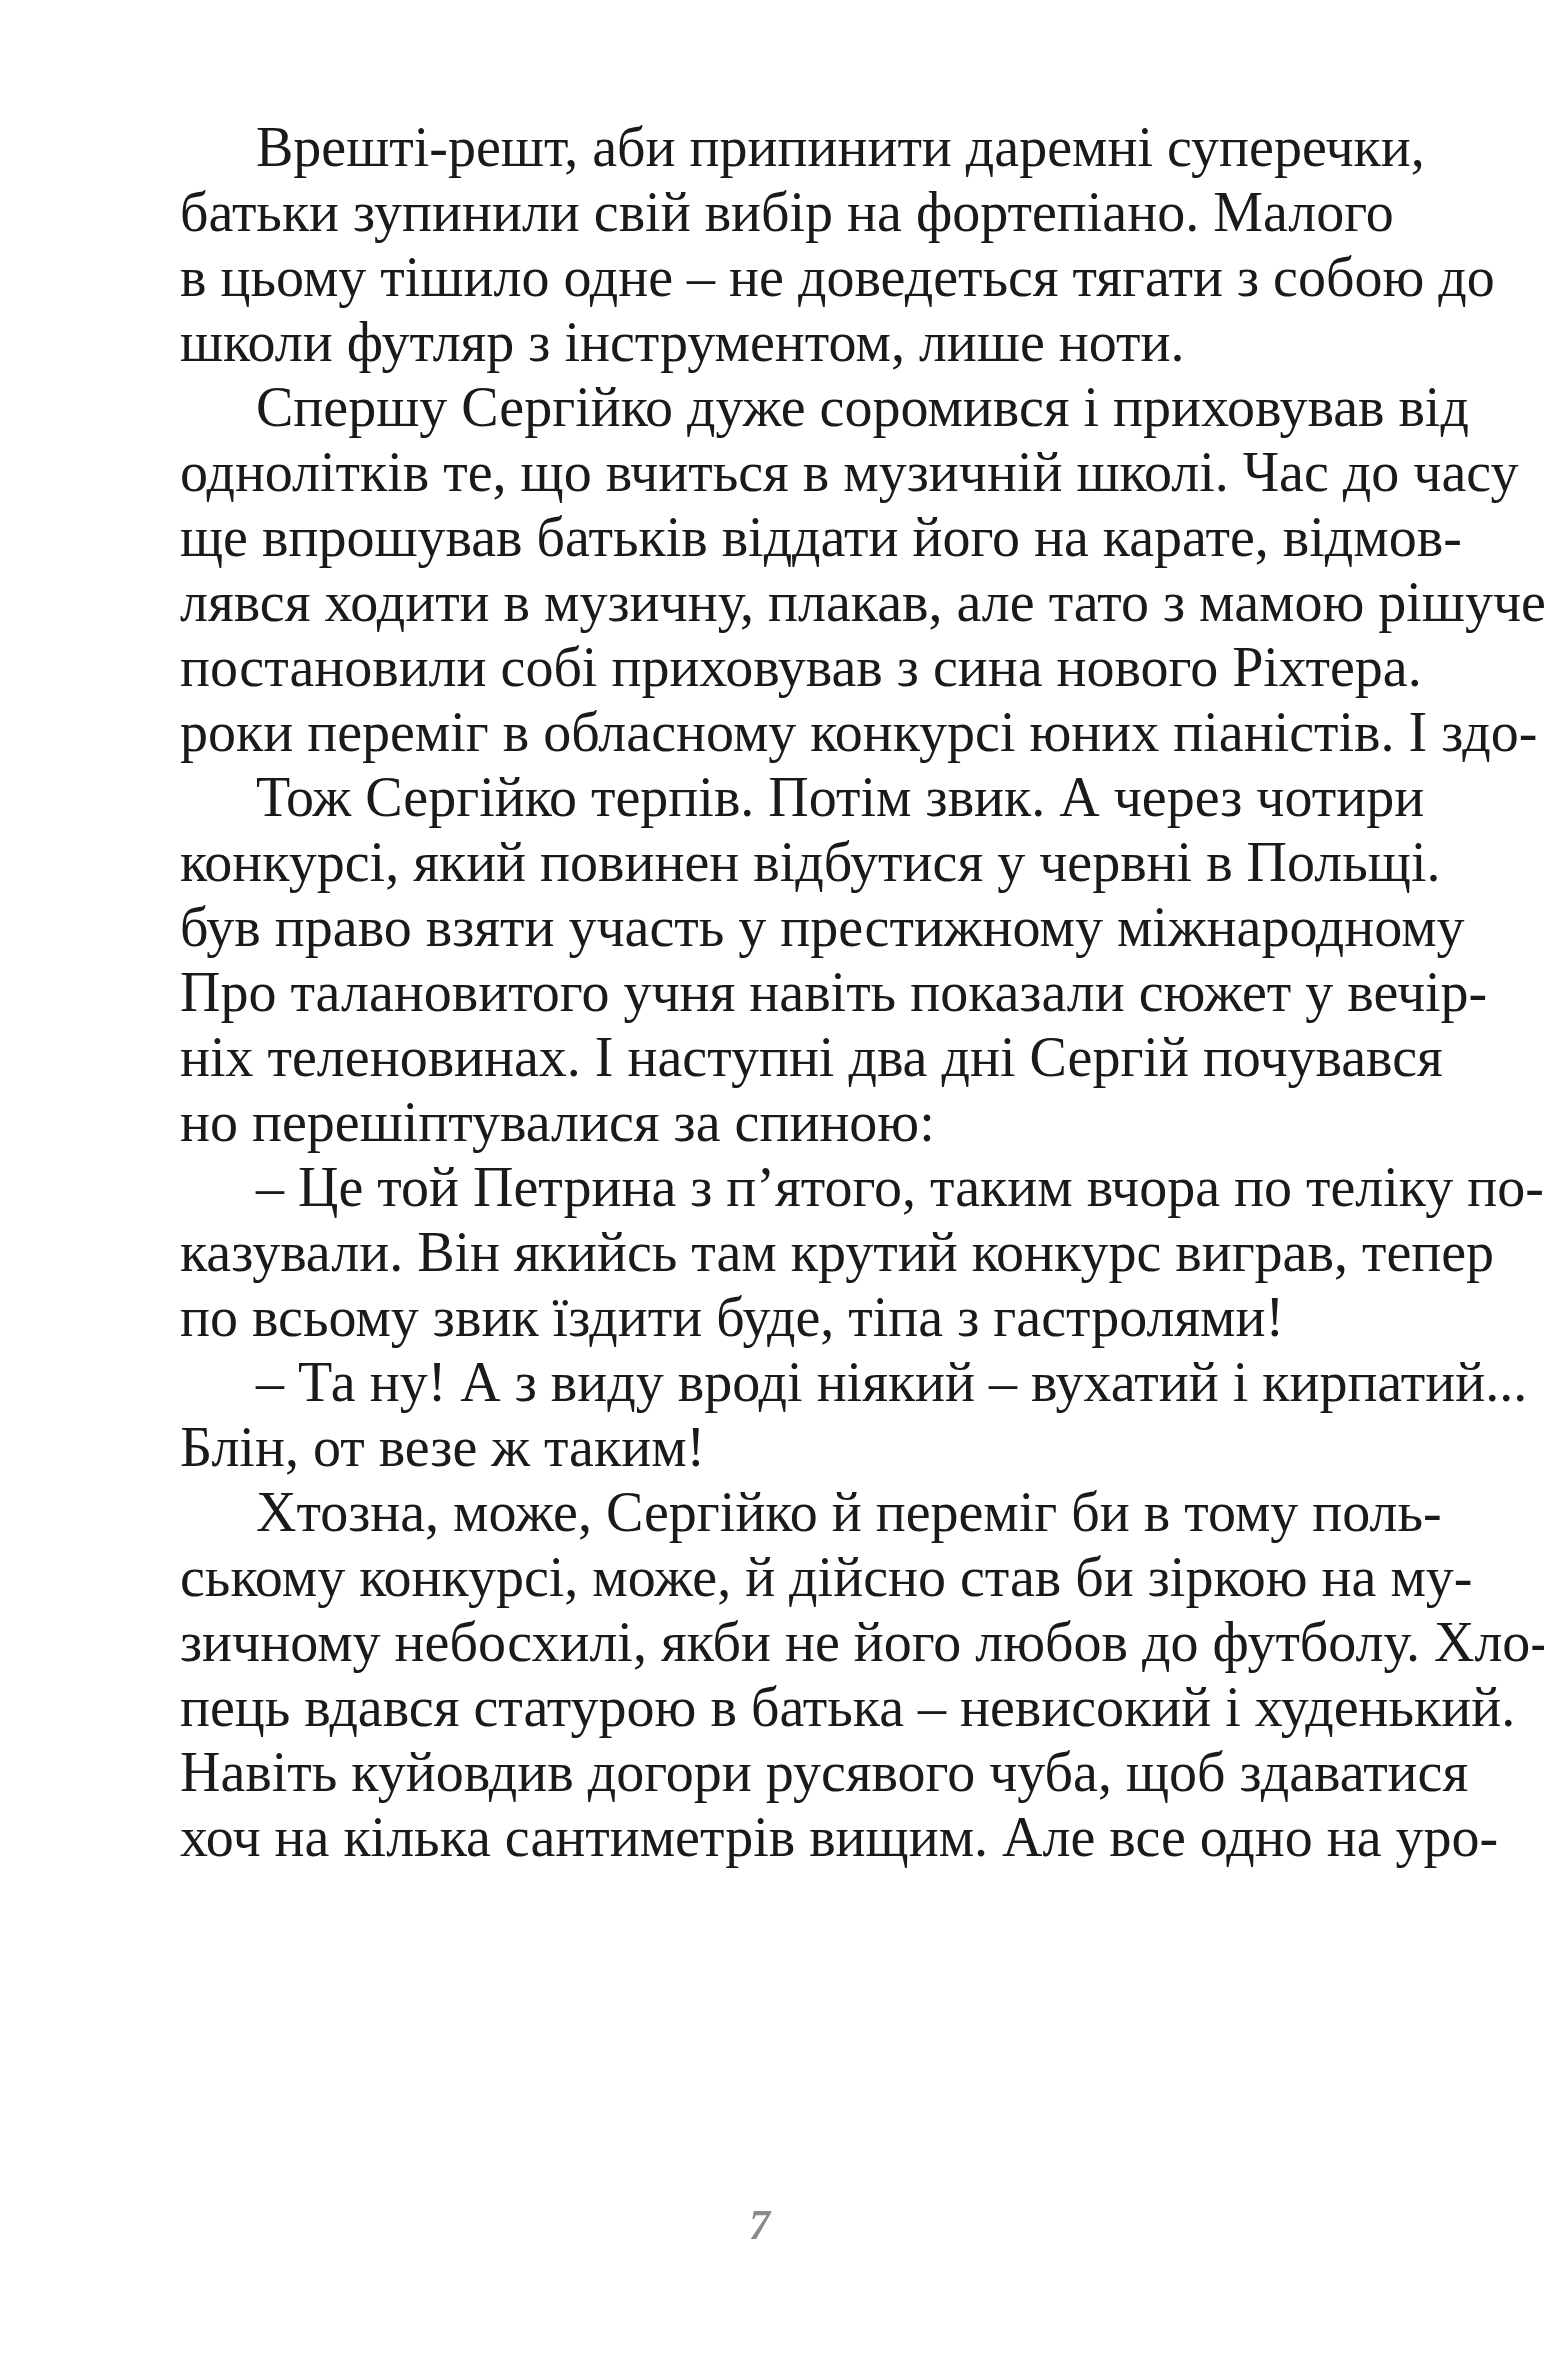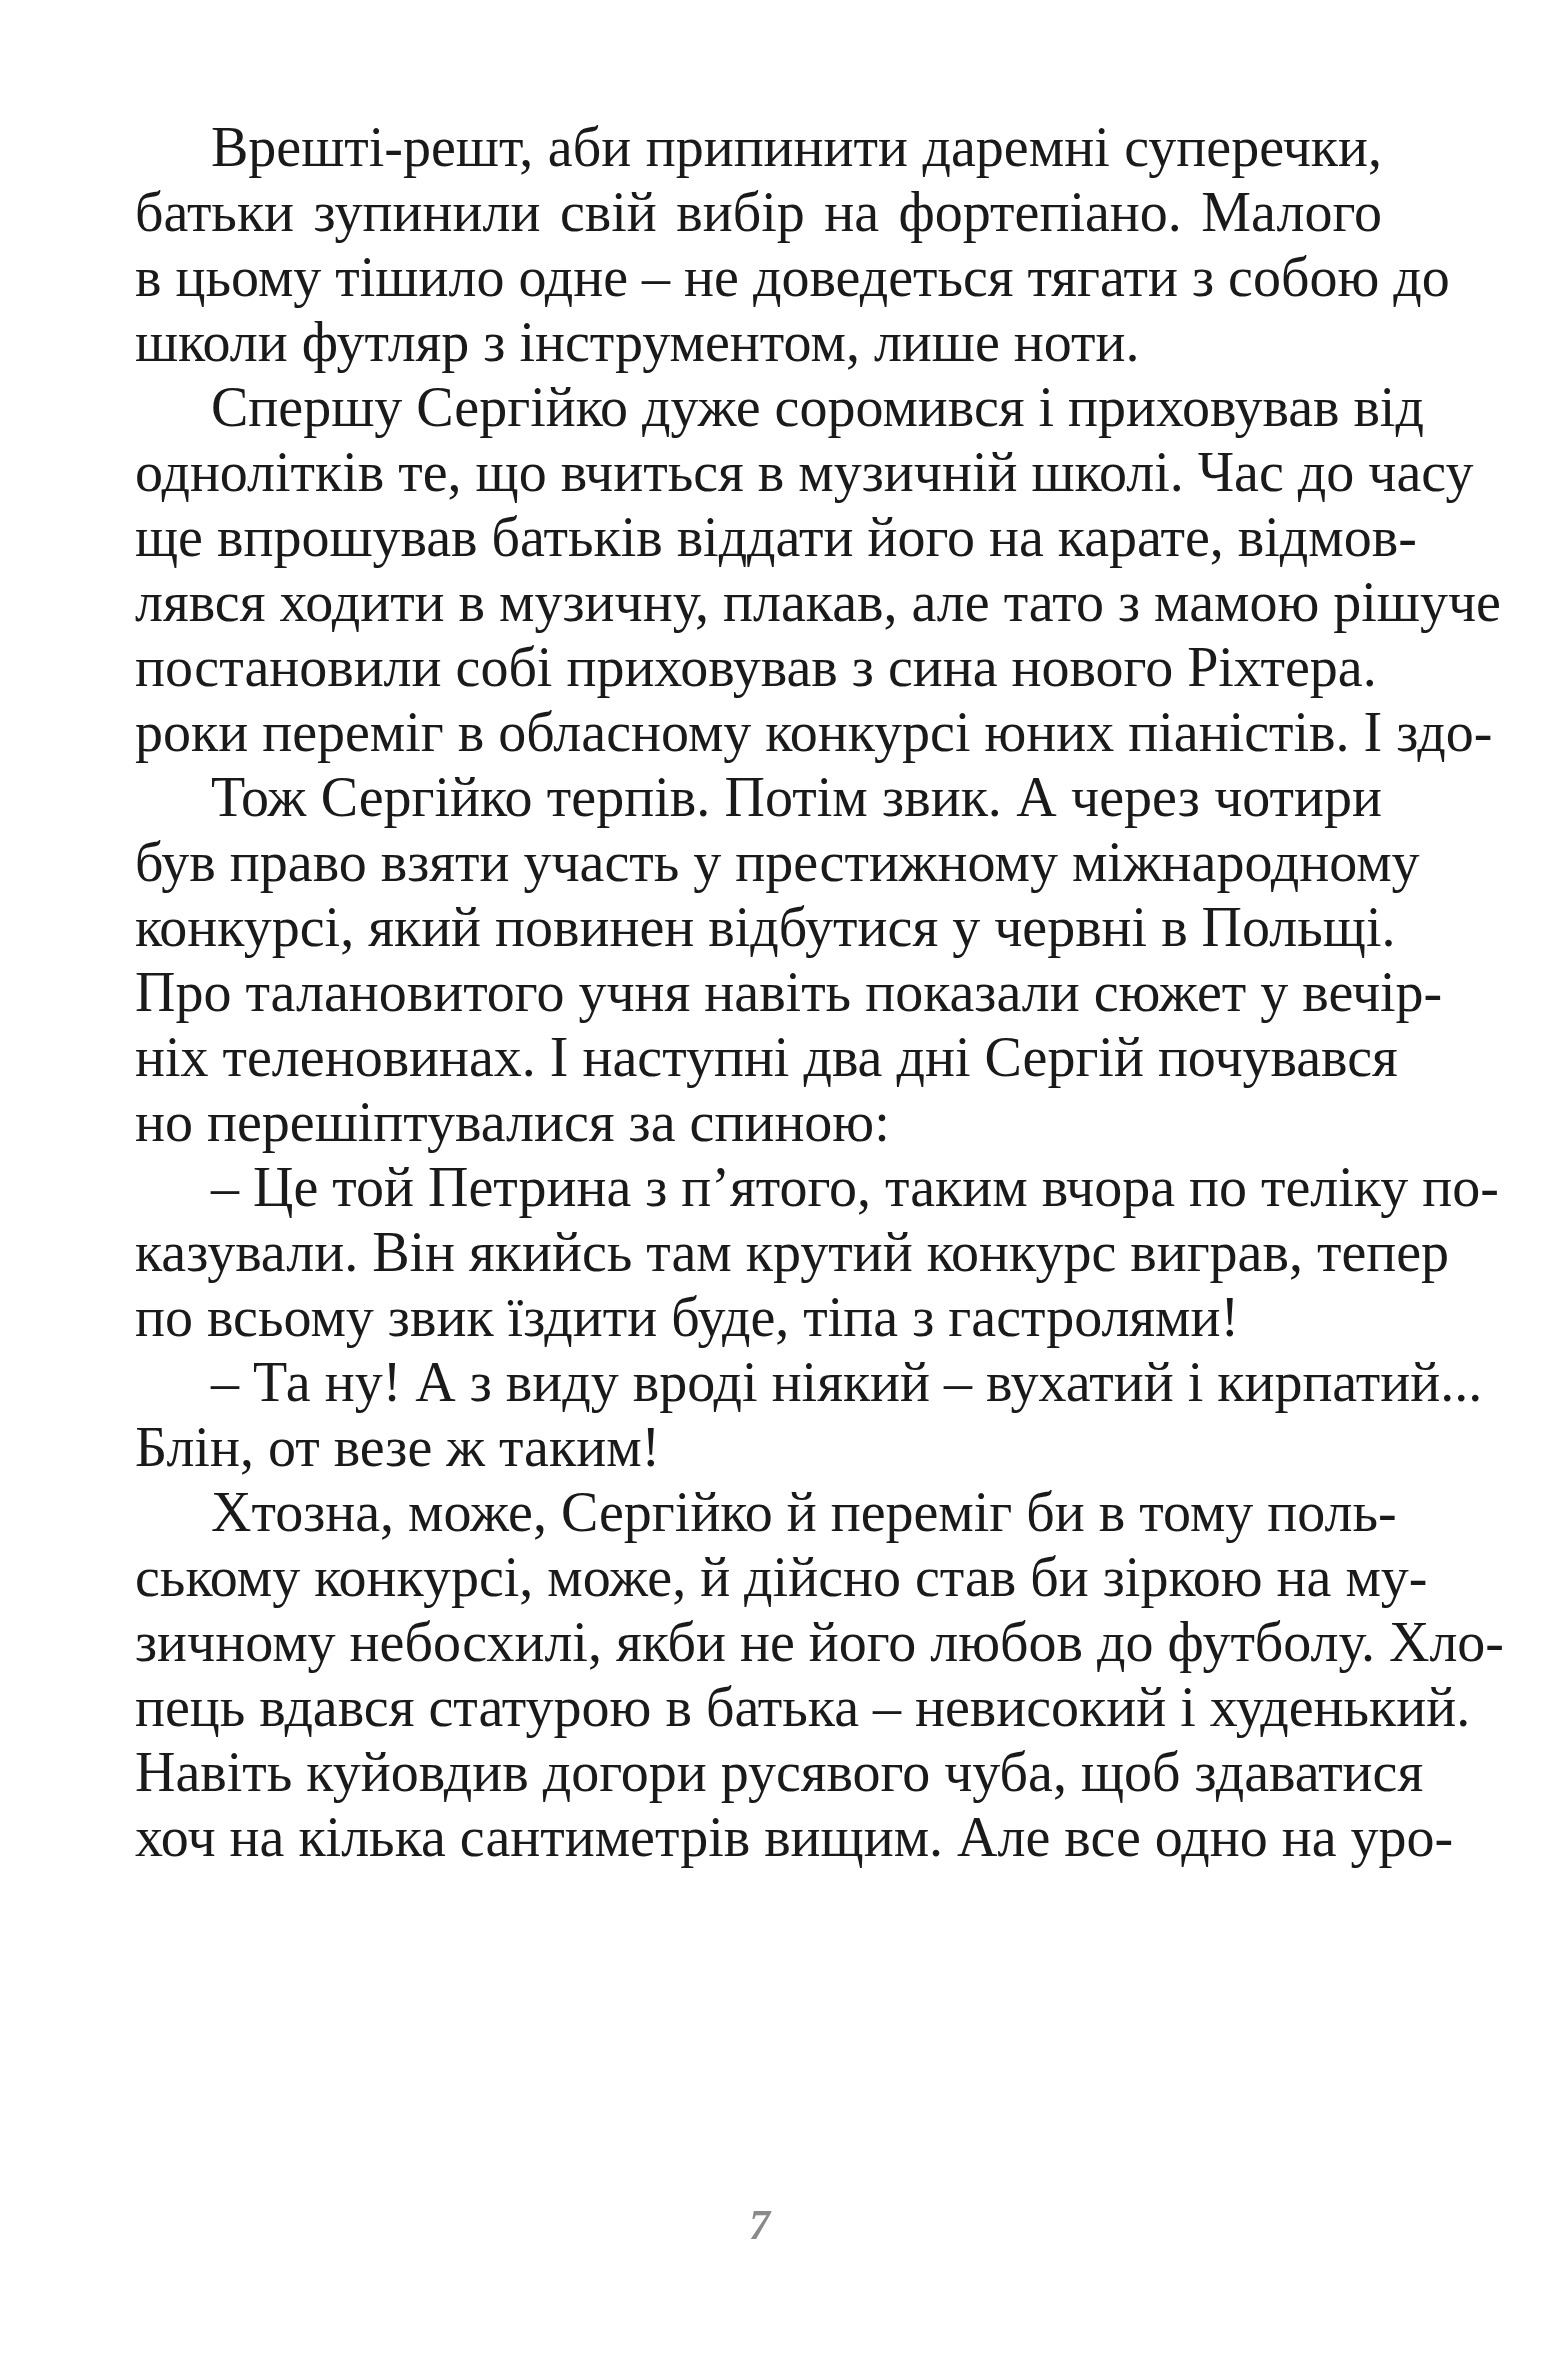--- a/index.html
+++ b/index.html
@@ -31,20 +31,21 @@
     line-height: 65px;
     color: #1a1a1a;
   }
   .line {
     display: block;
     height: 65px;
     white-space: nowrap;
     text-align: justify;
     text-align-last: justify;
     word-spacing: 0px;
+    margin-left: 45px;
   }
   .line.indent {
     padding-left: 76px;
   }
   .line.last {
     text-align: center;
     text-align-last: left;
   }
   .page-number {
     position: absolute;
@@ -77,22 +78,22 @@
       <span class="line indent">Спершу Сергійко дуже соромився і приховував від</span>
       <span class="line">однолітків те, що вчиться в музичній школі. Час до часу</span>
       <span class="line">ще впрошував батьків віддати його на карате, відмов-</span>
       <span class="line">лявся ходити в музичну, плакав, але тато з мамою рішуче</span>
       <span class="line last">постановили собі приховував з сина нового Ріхтера.</span>
     </div>
 
     <div class="paragraph">
       <span class="line">роки переміг в обласному конкурсі юних піаністів. І здо-</span>
       <span class="line indent">Тож Сергійко терпів. Потім звик. А через чотири</span>
+      <span class="line">конкурсі, який повинен відбутися у червні в Польщі.</span>
       <span class="line">був право взяти участь у престижному міжнародному</span>
-      <span class="line">конкурсі, який повинен відбутися у червні в Польщі.</span>
       <span class="line">Про талановитого учня навіть показали сюжет у вечір-</span>
       <span class="line">ніх теленовинах. І наступні два дні Сергій почувався</span>
       <span class="line last">но перешіптувалися за спиною:</span>
     </div>
 
     <div class="paragraph dialogue">
       <span class="line indent">– Це той Петрина з п’ятого, таким вчора по теліку по-</span>
       <span class="line">казували. Він якийсь там крутий конкурс виграв, тепер</span>
       <span class="line last">по всьому звик їздити буде, тіпа з гастролями!</span>
     </div>

